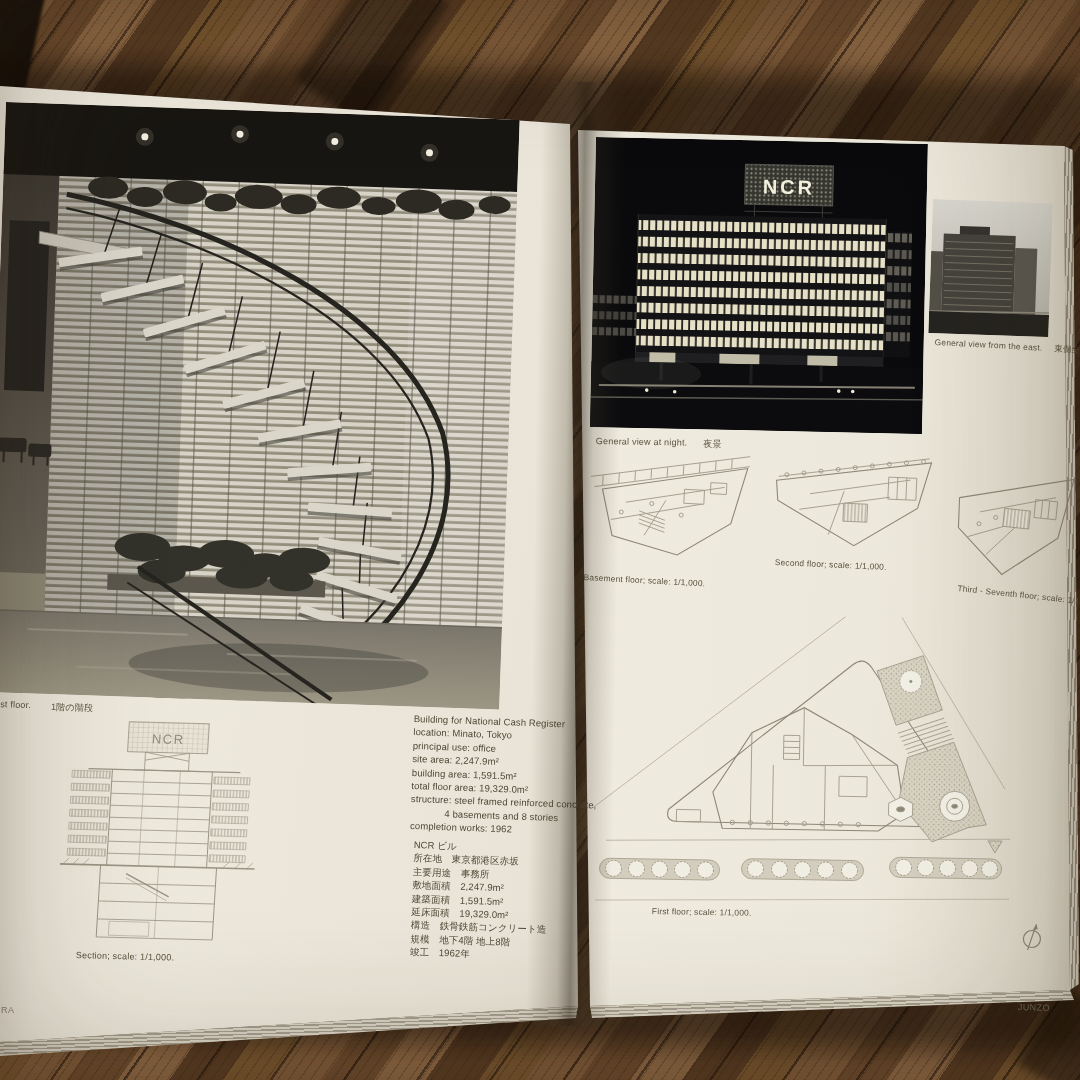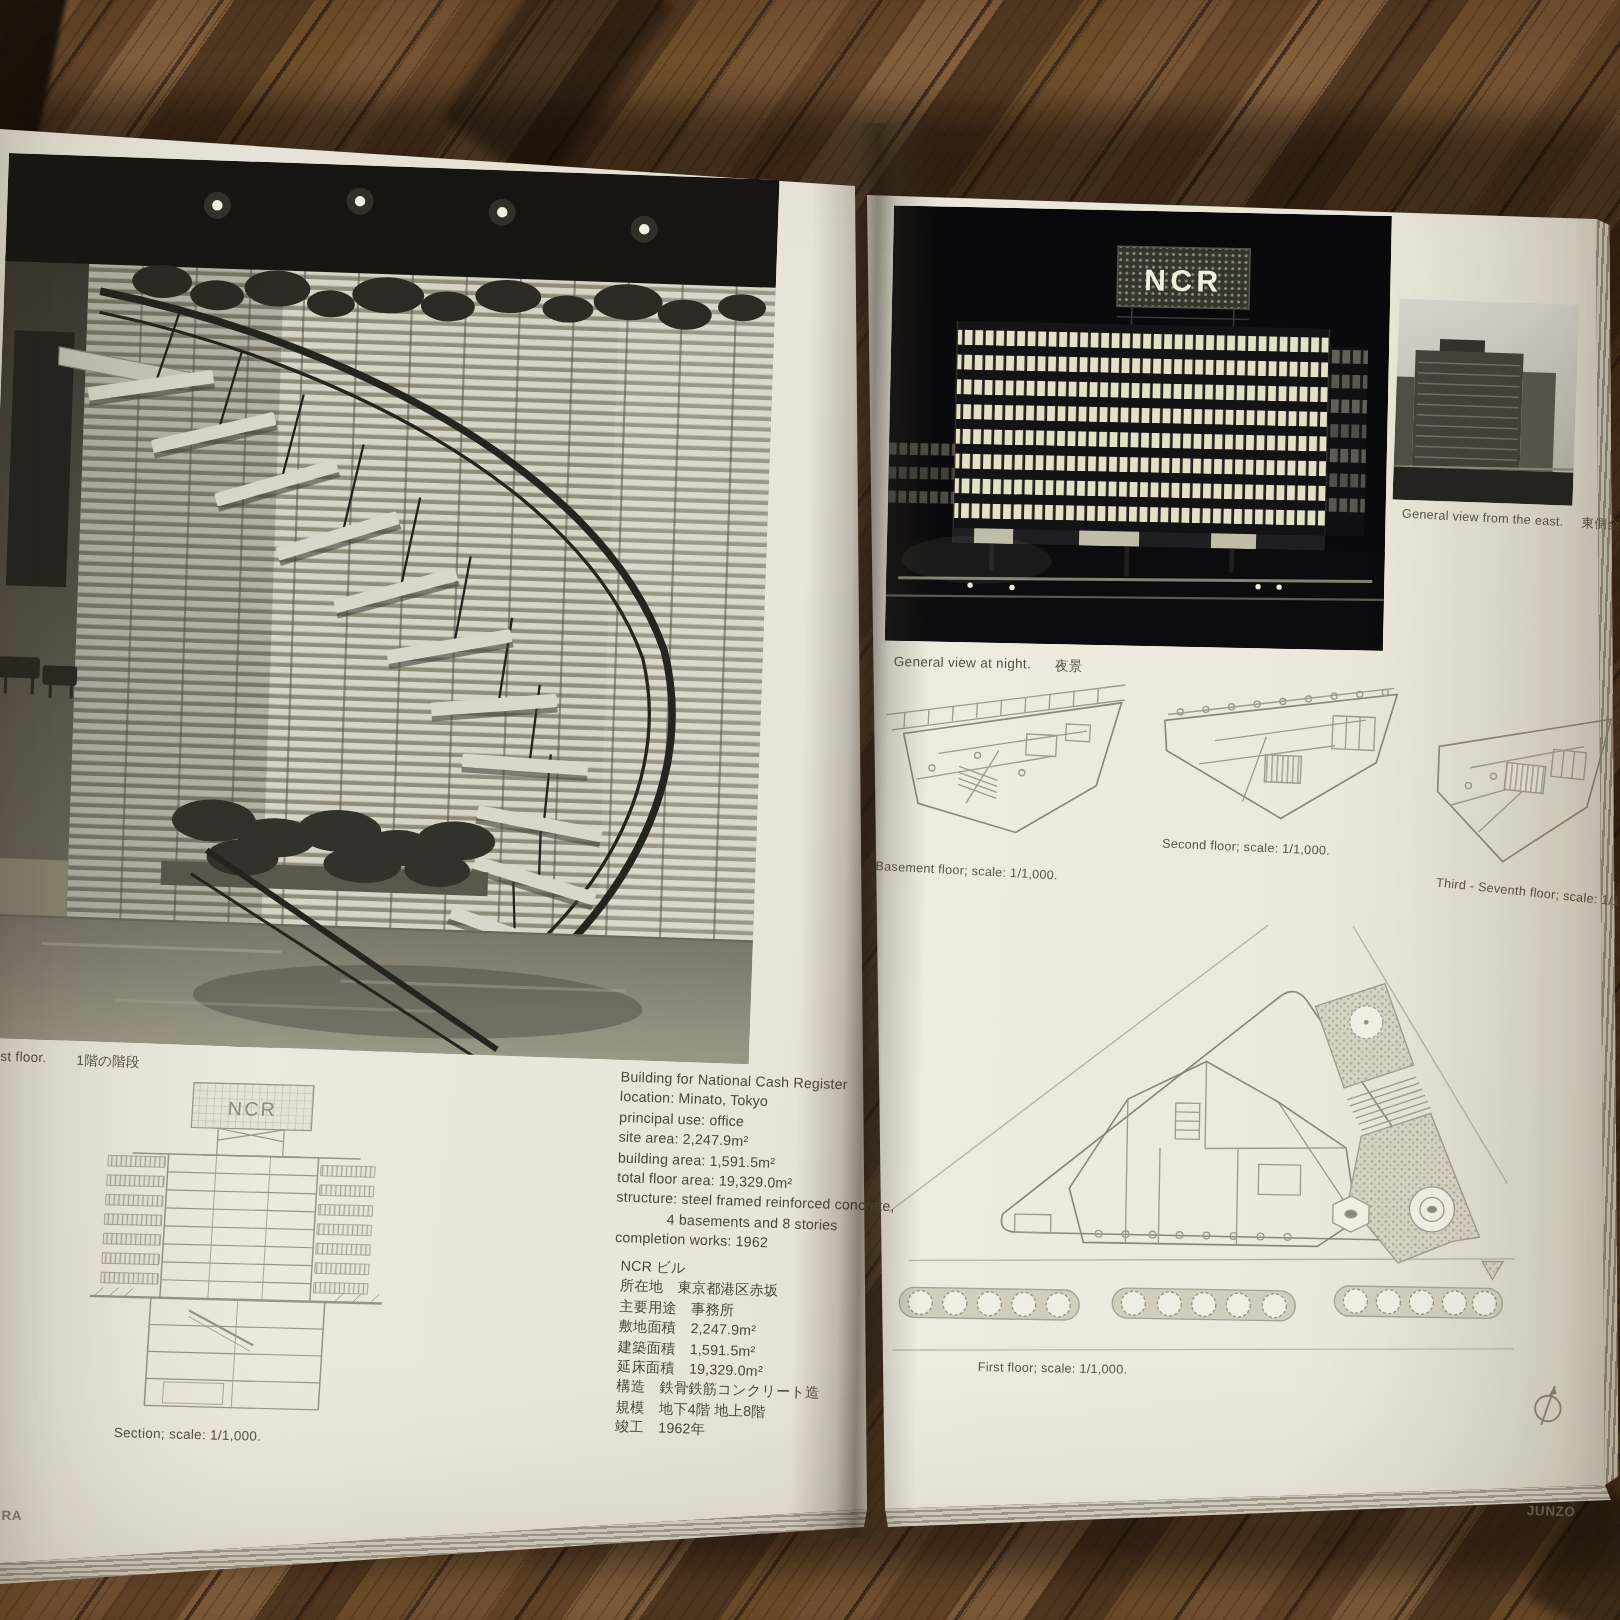--- a/index.html
+++ b/index.html
@@ -36,21 +36,21 @@
   #pageR{background:linear-gradient(93deg,#b5ae9c 0%,#dcd7c8 6%,#f0ece0 40%,#ece8db 80%,#ddd8c9 96%,#cfc9b9 100%);
          clip-path:polygon(578px 130px,1064px 146px,1070px 990px,590px 1006px);}
   #gutter{left:534px;top:82px;width:84px;height:944px;transform:rotate(1deg);
     background:linear-gradient(90deg,rgba(70,60,45,0) 0%,rgba(70,60,45,.25) 36%,rgba(42,34,22,.5) 52%,rgba(70,60,45,.22) 68%,rgba(70,60,45,0) 100%);}
 
   
   .cap{display:flex;gap:16px;font-size:9px;color:#59523f;white-space:nowrap;letter-spacing:.2px;}
   .cap-sm{font-size:8.4px;gap:12px;}
   .specs{font-size:9.5px;line-height:13.4px;color:#4e4836;white-space:nowrap;letter-spacing:.1px;}
   .spec-ind{padding-left:34px;}
-  .foot{font-size:9px;letter-spacing:.4px;font-weight:bold;}
+  .foot{font-size:9px;letter-spacing:.4px;}
   svg{display:block;}
   .rail{stroke:#26241f;stroke-width:5;fill:none;}
   .rail2{stroke:#26241f;stroke-width:2.2;fill:none;}
   .rod{stroke:#23211d;stroke-width:1.5;}
   .st{fill:#dad6ca;}
   .ss{fill:#45423b;opacity:.6;}
   .pln{stroke:#a09a8a;stroke-width:.9;fill:none;}
   .plnT{stroke:#8d8777;stroke-width:1.1;fill:none;}
   #vig{left:0;top:0;width:1080px;height:1080px;
        box-shadow:inset 0 0 160px rgba(50,32,15,.30), inset 0 0 40px rgba(50,32,15,.12);}

